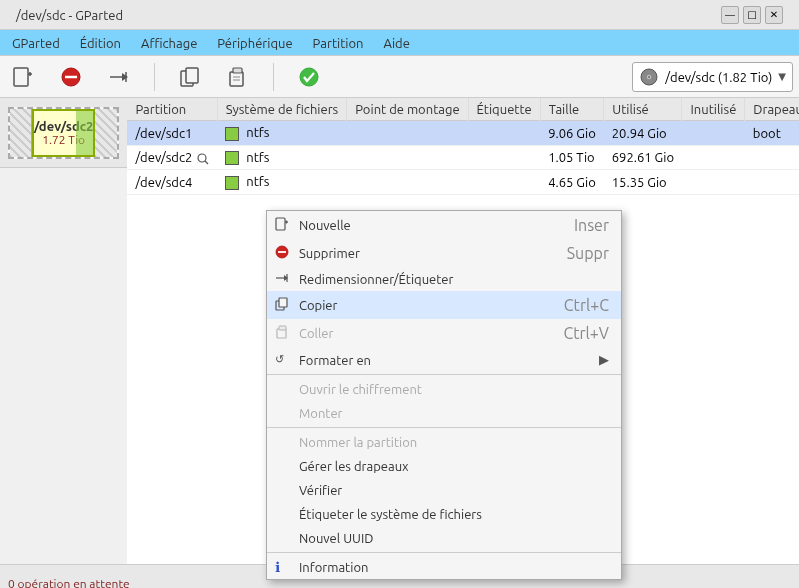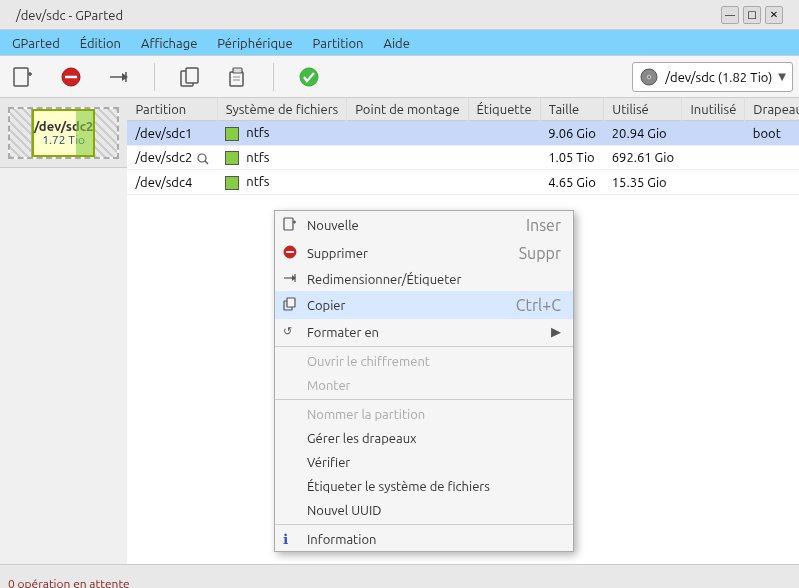--- a/index.html
+++ b/index.html
@@ -132,21 +132,21 @@
       flex: 1;
       background: #ffffcc;
       display: flex;
       flex-direction: column;
       align-items: center;
       justify-content: center;
       border-right: 1px solid #aaa;
       border: 2px solid #88aa00;
     }
     .viz-sdc2-text { font-size: 13px; color: #333; font-weight: bold; }
-    .viz-sdc2-size { font-size: 12px; color: #0c4a6e; }
+    .viz-sdc2-size { font-size: 12px; color: #7f1d1d; }
     .viz-right-stripe {
       width: 22px;
       background: repeating-linear-gradient(45deg, #ccc 0px, #ccc 2px, #e8e8e8 2px, #e8e8e8 6px);
       flex-shrink: 0;
     }
 
     
     .table-container {
       flex: 1;
       overflow: auto;
@@ -176,23 +176,23 @@
       background: #c8d8f8;
     }
     tbody td {
       padding: 4px 8px;
       white-space: nowrap;
     }
 
     
     .context-menu {
       position: absolute;
-      left: 274px;
+      left: 266px;
       top: 210px;
-      width: 300px;
+      width: 356px;
       background: #f5f5f5;
       border: 1px solid #aaa;
       box-shadow: 3px 3px 8px rgba(0,0,0,0.3);
       z-index: 100;
       font-size: 13px;
     }
     .ctx-item {
       display: flex;
       align-items: center;
       padding: 5px 12px 5px 32px;
@@ -457,20 +457,30 @@
     <span class="ctx-item-icon">
       <svg width="14" height="14" viewBox="0 0 14 14">
           <rect x="1" y="4" width="8" height="9" rx="0.5" fill="none" stroke="#555" stroke-width="1.2"></rect>
           <rect x="4" y="1" width="8" height="9" rx="0.5" fill="#f5f5f5" stroke="#555" stroke-width="1.2"></rect>
         </svg>
     </span>
     <span>Copier</span>
     <span class="ctx-item-shortcut">Ctrl+C</span>
   </div>
 
+  <div class="ctx-item disabled">
+    <span class="ctx-item-icon">
+      <svg width="14" height="14" viewBox="0 0 14 14" opacity="0.4">
+          <rect x="2" y="4" width="9" height="9" rx="0.5" fill="none" stroke="#555" stroke-width="1.2"></rect>
+          <rect x="4" y="1" width="7" height="4" rx="0.5" fill="#ddd" stroke="#555" stroke-width="1"></rect>
+        </svg>
+    </span>
+    <span>Coller</span>
+    <span class="ctx-item-shortcut">Ctrl+V</span>
+  </div>
 
   <div class="ctx-item">
     <span class="ctx-item-icon" style="font-size:11px;color:#555;">↺</span>
     <span>Formater en</span>
     <span class="ctx-item-arrow">▶</span>
   </div>
 
   <div class="ctx-separator"></div>
 
   <div class="ctx-item disabled">

